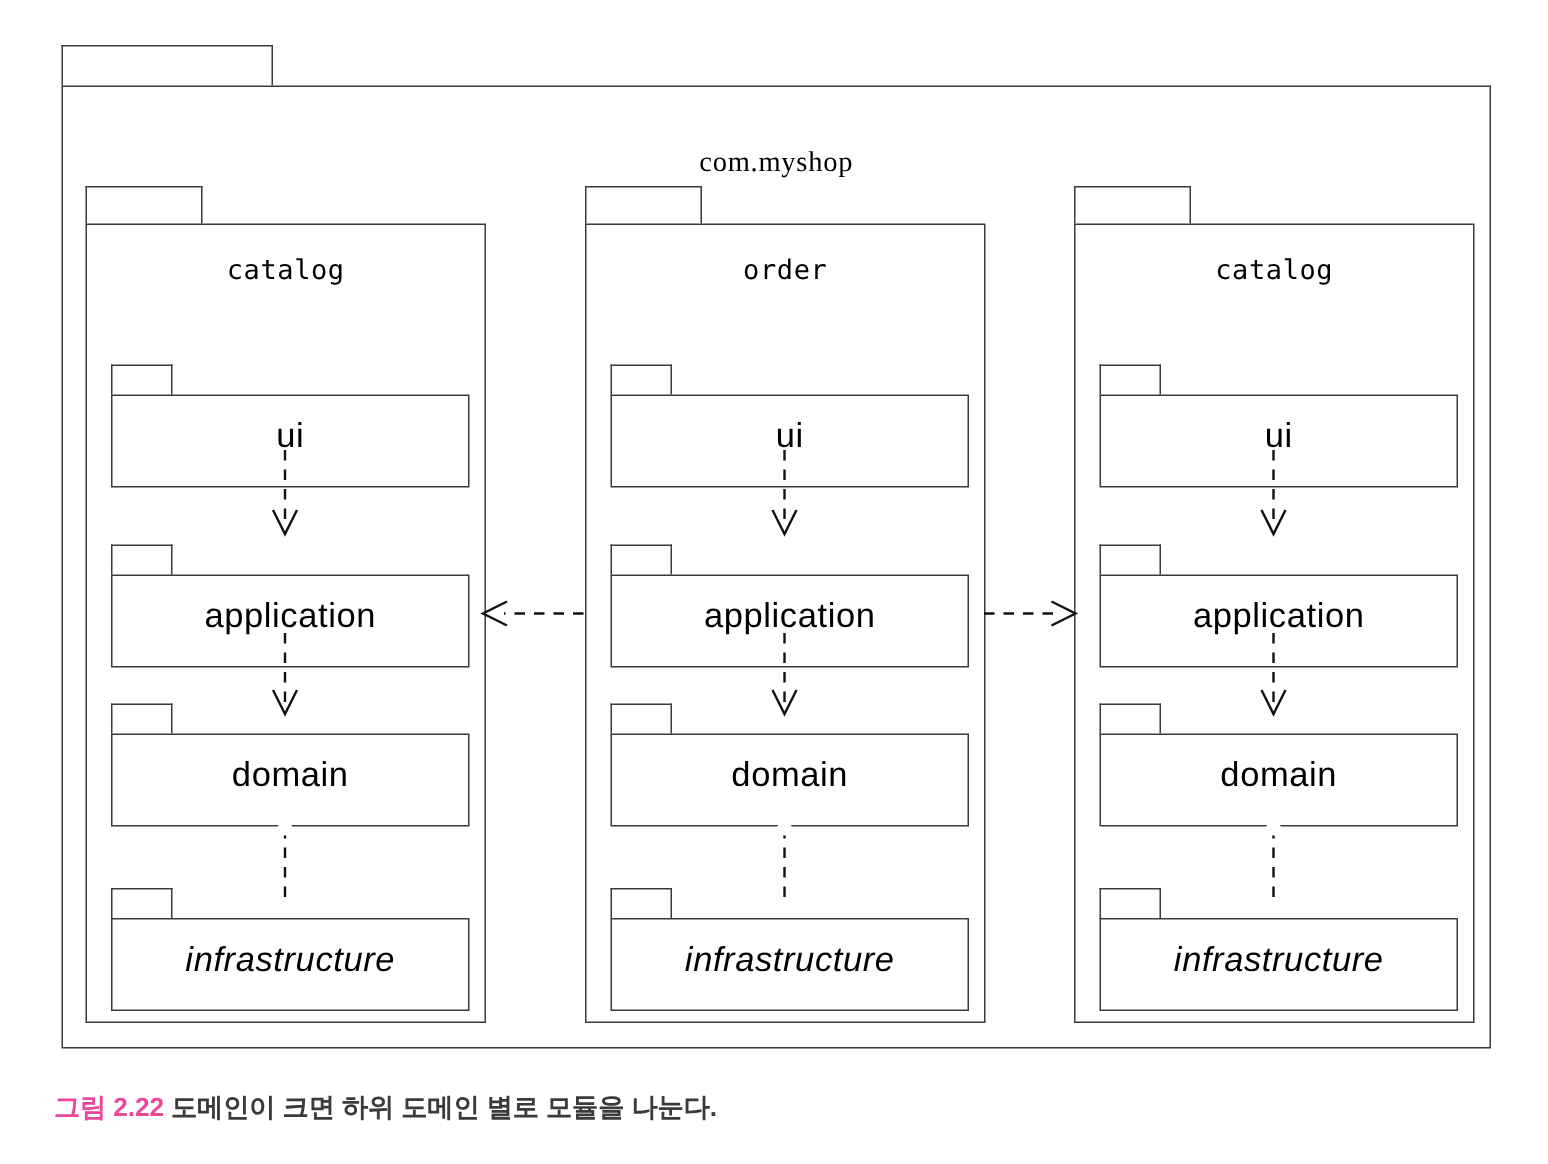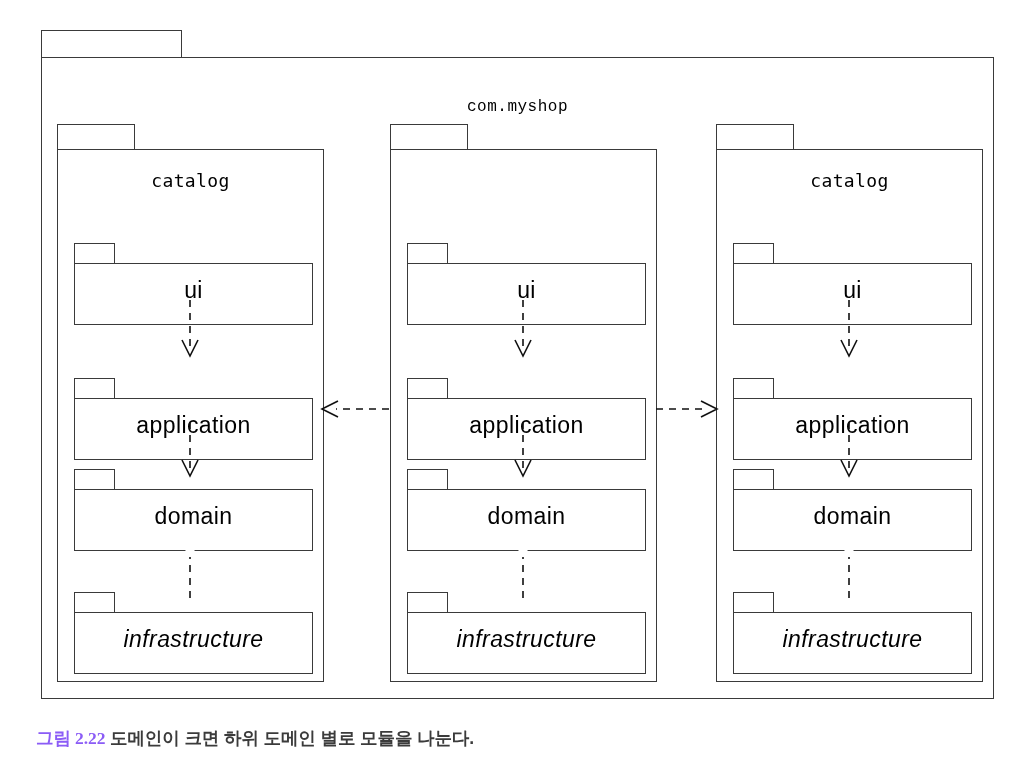--- a/index.html
+++ b/index.html
@@ -48,22 +48,22 @@
     text-align: center;
     white-space: nowrap;
   }
 
   
   #outer-package { left: 41px; top: 30px; width: 953px; height: 669px; }
   #outer-package > .pkg-tab { width: 141px; height: 28px; }
   #outer-package > .pkg-body { top: 27px; width: 953px; height: 642px; }
   #outer-package .pkg-title {
     top: 40px;
-    font-family: Liberation Mono, monospace;
-    font-size: 16px;
+    font-family: Liberation Serif, serif;
+    font-size: 19px;
     letter-spacing: 0.5px;
   }
 
   
   .domain-pkg { top: 124px; width: 317px; height: 558px; }
   .domain-pkg > .pkg-tab { width: 78px; height: 26px; }
   .domain-pkg > .pkg-body { top: 25px; width: 267px; height: 533px; }
   .domain-pkg .pkg-title {
     top: 20px;
     font-family: "DejaVu Sans Mono", "Liberation Mono", monospace;
@@ -78,21 +78,21 @@
   .layer-pkg { width: 239px; height: 82px; }
   .layer-pkg > .pkg-tab { width: 41px; height: 21px; }
   .layer-pkg > .pkg-body { top: 20px; width: 239px; height: 62px; }
   .layer-pkg .pkg-title {
     top: 13px;
     font-family: "Liberation Sans", sans-serif;
     font-size: 23px;
   }
   
   .layer-slot-0 { top: 93px; }
-  .layer-slot-1 { top: 228px; }
+  .layer-slot-1 { top: 213px; }
   .layer-slot-2 { top: 319px; }
   .layer-slot-3 { top: 442px; font-style: italic; }
   .layer-pkg { left: 16px; position: absolute; }
 
   
   .conn {
     position: absolute;
     pointer-events: none;
     overflow: visible;
   }
@@ -118,23 +118,22 @@
     position: absolute;
     left: 36px;
     top: 726px;
     font-family: "Liberation Sans", sans-serif;
     font-size: 17.5px;
     color: #3b3b3b;
     white-space: nowrap;
     letter-spacing: -0.1px;
   }
   #caption .caption-label {
-    color: #8b5cf6;
+    color: #ec4899;
     font-weight: bold;
-    font-family: Liberation Serif, serif;
   }
   #caption .caption-text { font-weight: bold; }
 </style>
 </head>
 <body>
 
 <div id="figure-root">
 
   <div class="pkg" id="outer-package">
     <div class="pkg-tab"></div>
@@ -174,20 +173,21 @@
         <div class="pkg-body">
           <div class="pkg-title">infrastructure</div>
         </div>
       </div>
     </div>
   </div>
 
   <div class="pkg domain-pkg" id="pkg-order">
     <div class="pkg-tab"></div>
     <div class="pkg-body">
+      <div class="pkg-title">order</div>
 
       <div class="pkg layer-pkg layer-slot-0">
         <div class="pkg-tab"></div>
         <div class="pkg-body">
           <div class="pkg-title">ui</div>
         </div>
       </div>
 
       <div class="pkg layer-pkg layer-slot-1">
         <div class="pkg-tab"></div>

